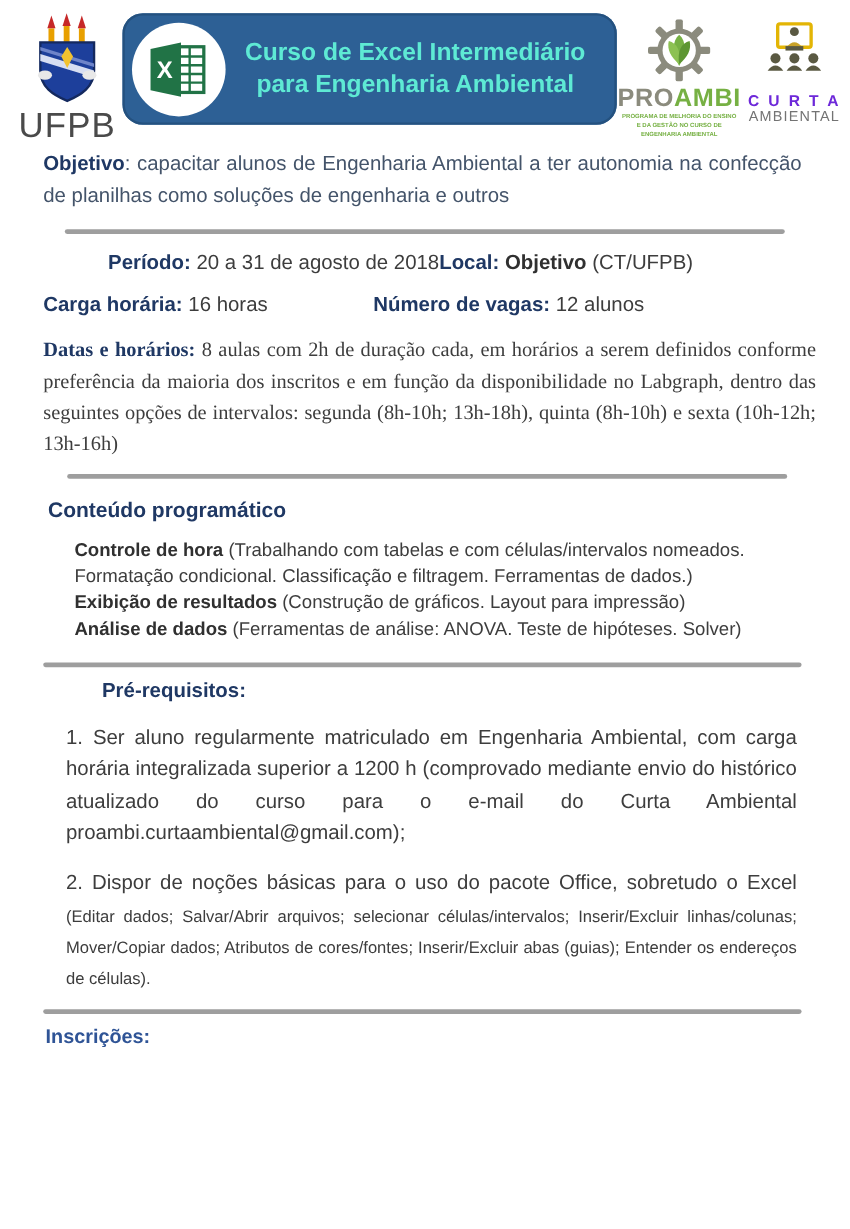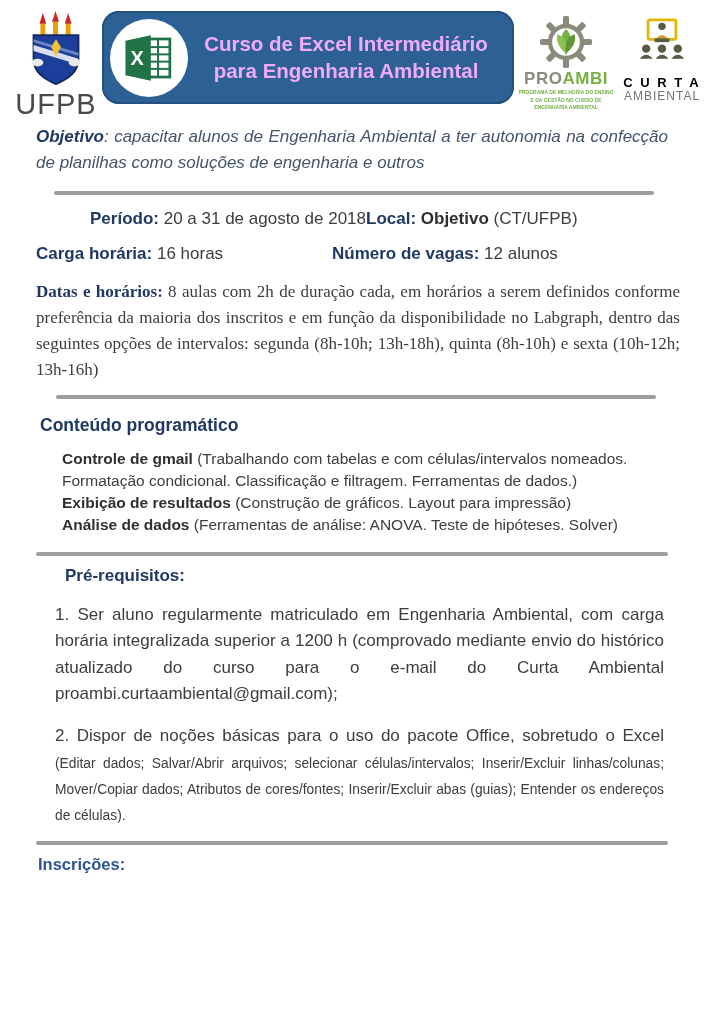--- a/index.html
+++ b/index.html
@@ -21,57 +21,57 @@
     width: 412px; height: 93px; margin-top: 3px;
     background: #2d6095; border-radius: 17px;
     display: flex; align-items: center; padding: 0 10px 0 8px;
     box-shadow: inset 0 0 0 2px #24517f;
   }
   .excel-circle {
     width: 78px; height: 78px; border-radius: 50%;
     background: #ffffff; flex: 0 0 auto;
     display: flex; align-items: center; justify-content: center;
   }
-  .banner-text { flex: 1; text-align: center; color: #f0abfc; font-weight: bold; font-size: 20.5px; line-height: 1.3; }
+  .banner-text { flex: 1; text-align: center; color: #5eead4; font-weight: bold; font-size: 20.5px; line-height: 1.3; }
   .proambi { width: 104px; text-align: center; padding-top: 8px; }
-  .proambi-word { font-size: 17px; font-weight: bold; letter-spacing: .5px; line-height: 1; margin-top: -2px; }
+  .proambi-word { font-size: 21px; font-weight: bold; letter-spacing: .5px; line-height: 1; margin-top: -2px; }
   .proambi-word .pro { color: #8b8b7d; }
   .proambi-word .ambi { color: #76b043; }
   .proambi-sub { font-size: 5px; font-weight: bold; color: #76b043; line-height: 1.5; margin-top: 2px; }
   .curta { width: 88px; text-align: center; padding-top: 10px; }
-  .curta-line1 { font-size: 13px; font-weight: bold; color: #000000; letter-spacing: 2px; line-height: 1.1; margin-top: 2px; }
+  .curta-line1 { font-size: 13px; font-weight: bold; color: #6d28d9; letter-spacing: 2px; line-height: 1.1; margin-top: 2px; }
   .curta-line2 { font-size: 12px; color: #737373; letter-spacing: 1px; line-height: 1.1; }
 
   
   .navy { color: #1f3864; font-weight: bold; }
   .divider { height: 4px; background: #9e9e9e; border-radius: 2px; }
   .d1 { margin: 16px 54px 14px 54px; }
   .d2 { margin: 12px 52px 12px 56px; }
   .d3 { margin: 16px 40px 6px 36px; }
   .d4 { margin: 12px 40px 8px 36px; }
 
-  .objetivo { margin: 12px 40px 16px 36px; font-size: 17px; line-height: 1.5; text-align: justify; color: #44546a; font-style: italic; }
+  .objetivo { margin: 12px 40px 16px 36px; font-size: 17px; line-height: 1.5; text-align: justify; color: #44546a; }
 
   .info-row { display: flex; margin: 0 40px 0 36px; font-size: 17px; }
   .row1 { margin-top: 4px; }
-  .row2 { margin-top: 15px; gap: 21px; }
+  .row2 { margin-top: 15px; }
   .row1 .cell1 { width: 330px; text-align: right; }
   .row2 .cell1 { width: 275px; }
   .bold-dark { font-weight: bold; color: #303030; }
 
   .datas { margin: 15px 28px 0 36px; font-size: 17px; line-height: 1.53; text-align: justify; font-family: Liberation Serif, serif; }
   .instrutores { margin: 14px 40px 0 36px; font-size: 17px; line-height: 1.45; }
   .instrutores .line2 { padding-left: 122px; }
 
   .conteudo-heading { margin: 16px 0 0 40px; font-size: 17.5px; }
   .conteudo-list { margin: 12px 56px 0 62px; font-size: 15.5px; line-height: 1.42; }
   .conteudo-list p { text-align: left; }
   .conteudo-list strong { color: #303030; }
 
-  .pre-heading { margin: 10px 0 0 65px; font-size: 17px; }
+  .pre-heading { margin: 10px 0 0 85px; font-size: 17px; }
   .pre-p { margin: 16px 44px 0 55px; font-size: 17px; line-height: 1.55; text-align: justify; }
   .pre-p .small { font-size: 13.8px; }
 
   .inscricoes { margin: 6px 40px 0 38px; color: #2f5496; font-size: 16.5px; line-height: 1.45; }
   .inscricoes .heading { font-weight: bold; }
 </style>
 </head>
 <body>
 
 <div class="page">
@@ -183,21 +183,21 @@
     <div class="cell2"><strong class="navy">Número de vagas:</strong><span> 12 alunos</span></div>
   </div>
 
   <p class="datas"><strong class="navy">Datas e horários:</strong><span> 8 aulas com 2h de duração cada, em horários a serem definidos conforme preferência da maioria dos inscritos e em função da disponibilidade no Labgraph, dentro das seguintes opções de intervalos: segunda (8h-10h; 13h-18h), quinta (8h-10h) e sexta (10h-12h; 13h-16h)</span></p>
 
 
   <div class="divider d2"></div>
 
   <h2 class="conteudo-heading navy">Conteúdo programático</h2>
   <div class="conteudo-list">
-    <p><strong>Controle de gmail</strong><span> (Trabalhando com tabelas e com células/intervalos nomeados. Formatação condicional. Classificação e filtragem. Ferramentas de dados.)</span></p>
+    <p><strong>Controle de hora</strong><span> (Trabalhando com tabelas e com células/intervalos nomeados. Formatação condicional. Classificação e filtragem. Ferramentas de dados.)</span></p>
     <p><strong>Exibição de resultados</strong><span> (Construção de gráficos. Layout para impressão)</span></p>
     <p><strong>Análise de dados</strong><span> (Ferramentas de análise: ANOVA. Teste de hipóteses. Solver)</span></p>
   </div>
 
   <div class="divider d3"></div>
 
   <h2 class="pre-heading navy">Pré-requisitos:</h2>
   <p class="pre-p">1. Ser aluno regularmente matriculado em Engenharia Ambiental, com carga horária integralizada superior a 1200 h (comprovado mediante envio do histórico atualizado do curso para o e-mail do Curta Ambiental proambi.curtaambiental@gmail.com);</p>
   <p class="pre-p"><span>2. Dispor de noções básicas para o uso do pacote Office, sobretudo o Excel </span><span class="small">(Editar dados; Salvar/Abrir arquivos; selecionar células/intervalos; Inserir/Excluir linhas/colunas;  Mover/Copiar dados; Atributos de cores/fontes; Inserir/Excluir abas (guias); Entender os endereços de células).</span></p>
 

